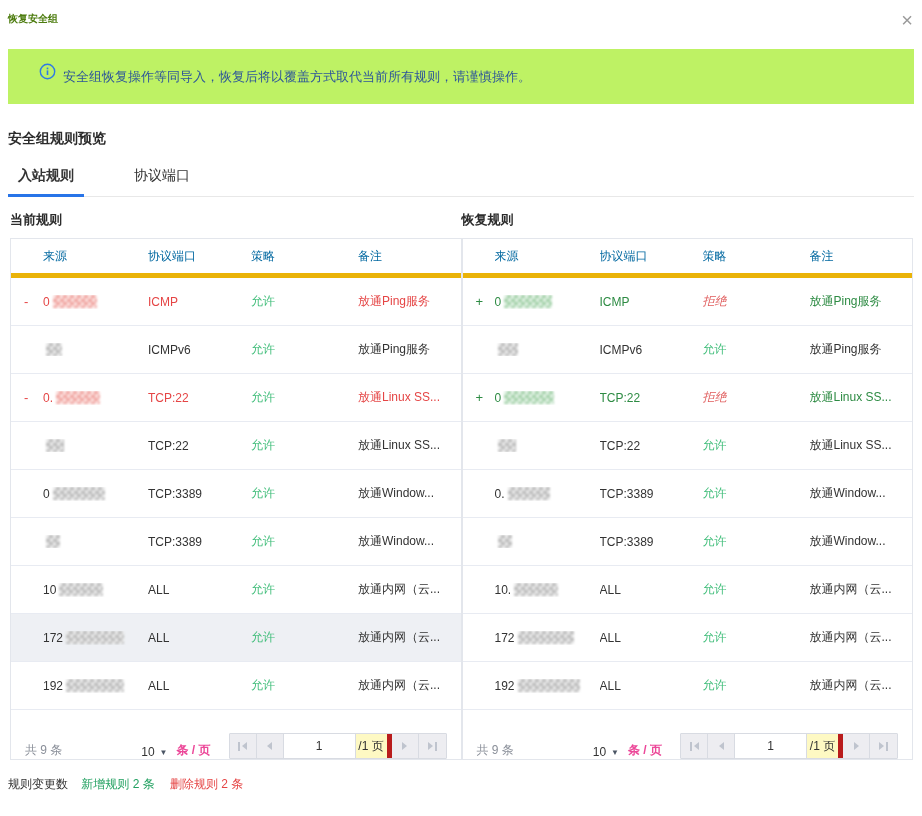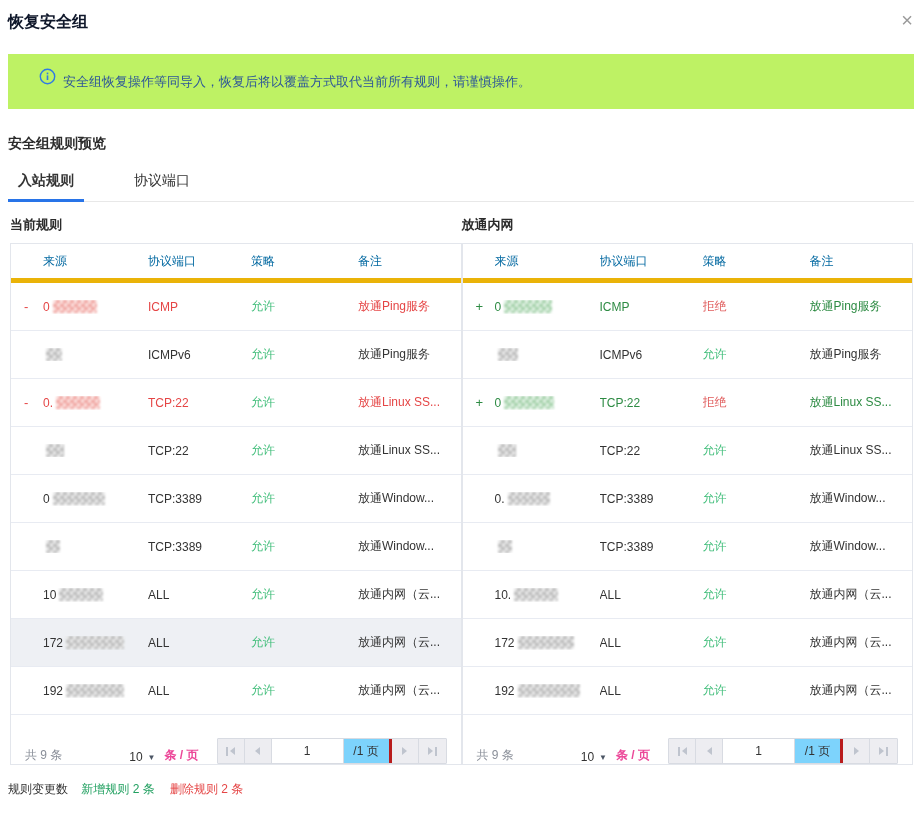--- a/index.html
+++ b/index.html
@@ -1,21 +1,21 @@
 <!DOCTYPE html>
 <html><head>
 <meta charset="utf-8">
 <style>
   * { box-sizing: border-box; margin: 0; padding: 0; }
   html,body { width: 922px; height: 816px; background: #fff; overflow: hidden;
     font-family: "Liberation Sans", "DejaVu Sans", sans-serif; color: #333; }
 
   
   .dlg-header { display:flex; justify-content:space-between; align-items:flex-start; padding:12px 9px 0 8px; }
-  .dlg-title { font-size:16px; font-weight:bold; color:#0f172a; }
+  .dlg-title { font-size:10px; font-weight:bold; color:#4d7c0f; }
   .close-btn { font-size:20px; line-height:16px; color:#9a9a9a; cursor:pointer; background:none; border:none; font-family:inherit; }
 
   
   .notice { position:relative; margin:21px 8px 0; background:#bef264; padding:13px 16px 13px 55px; }
   .info-icon { position:absolute; left:31px; top:14px; }
   .notice p { font-size:13px; line-height:29px; color:#2d5699; }
 
   
   .section-title { margin:26px 0 0 8px; font-size:14px; font-weight:bold; color:#2b2b2b; }
   .tabs { display:flex; margin:19px 8px 0; border-bottom:1px solid #e8e8e8;gap:12px; }
@@ -31,38 +31,38 @@
   .thead, .row { display:grid; grid-template-columns:32px 105px 103px 107px 1fr; align-items:center; font-size:12px; }
   .thead { height:39px; color:#0369a1; border-bottom:5px solid #eab308; }
   .row { height:48px; border-bottom:1px solid #e8ebf2; }
   .row.hl { background:#eef0f4; }
   .cell { white-space:nowrap; overflow:hidden; }
   .sign { padding-left:13px; font-size:13px; }
   .src { display:flex; align-items:center; }
   .row.del .sign, .row.del .pfx, .row.del .proto, .row.del .remark { color:#e54545; }
   .row.add .sign, .row.add .pfx, .row.add .proto, .row.add .remark { color:#2d8b43; }
   .policy { color:#3fbd79; }
-  .policy.deny { color:#e05c5c; }
+  .policy.deny { color:#e05c5c;font-style:italic; }
 
   
   .mosaic { display:inline-block; height:13px; margin-left:3px; border-radius:1px;
     background-size:7px 7px; filter:blur(1px); flex:none; }
   .m-gray  { background-image:repeating-conic-gradient(#bcbcbc 0% 25%, #e7e7e7 0% 50%); }
   .m-red   { background-image:repeating-conic-gradient(#f0a6a2 0% 25%, #fbdddb 0% 50%); }
   .m-green { background-image:repeating-conic-gradient(#a5d2ab 0% 25%, #def0e1 0% 50%); }
 
   
   .pager { display:flex; align-items:flex-end; height:49px; padding:0 14px; font-size:12px; color:#8a8f99; }
   .pg-size { margin-left:auto; display:flex; align-items:center; gap:5px; color:#333; cursor:pointer; }
   .caret { font-size:8px; color:#4b5564; }
   .pg-unit { margin-left:9px; color:#ec4899;font-weight:bold; }
   .pg-group { margin-left:18px; display:flex; align-items:stretch; height:26px; border:1px solid #d8dbe2; border-radius:1px; overflow:hidden; }
   .pg-btn { width:27px; background:#ededf1; border:none; border-right:1px solid #d8dbe2; display:flex; align-items:center; justify-content:center; cursor:default; padding:0; }
   .pg-input { width:72px; border:none; border-right:1px solid #d8dbe2; text-align:center; font-size:12px; color:#333; font-family:inherit; }
-  .pg-of { width:48px; background:#7dd3fc; border-right:3px solid #b91c1c; display:flex; align-items:center; justify-content:center; color:#333; }
+  .pg-of { width:36px; background:#fef9c3; border-right:5px solid #b91c1c; display:flex; align-items:center; justify-content:center; color:#333; }
   .pg-btn:last-child { border-right:none; }
   .tri-l { width:0; height:0; border-top:4px solid transparent; border-bottom:4px solid transparent; border-right:5px solid #bfc4ce; }
   .tri-r { width:0; height:0; border-top:4px solid transparent; border-bottom:4px solid transparent; border-left:5px solid #bfc4ce; }
   .bar { width:2px; height:9px; background:#bfc4ce; }
   .bar.l { margin-right:2px; } .bar.r { margin-left:2px; }
 
   
   .summary { margin:16px 0 0 8px; font-size:12px; color:#333; }
   .summary .added { color:#21a060; margin-left:10px; }
   .summary .deleted { color:#e54545; margin-left:12px; }
@@ -222,21 +222,21 @@
             <button class="pg-btn">
                 <span class="tri-r"></span>
                 <span class="bar r"></span>
               </button>
           </span>
         </div>
       </div>
     </div>
 
     <div class="table-block">
-      <div class="table-title">放通内网</div>
+      <div class="table-title">恢复规则</div>
       <div class="table-box">
         <div class="thead">
           <span class="cell"></span>
           <span class="cell">来源</span>
           <span class="cell">协议端口</span>
           <span class="cell">策略</span>
           <span class="cell">备注</span>
         </div>
 
         <div class="row add">

